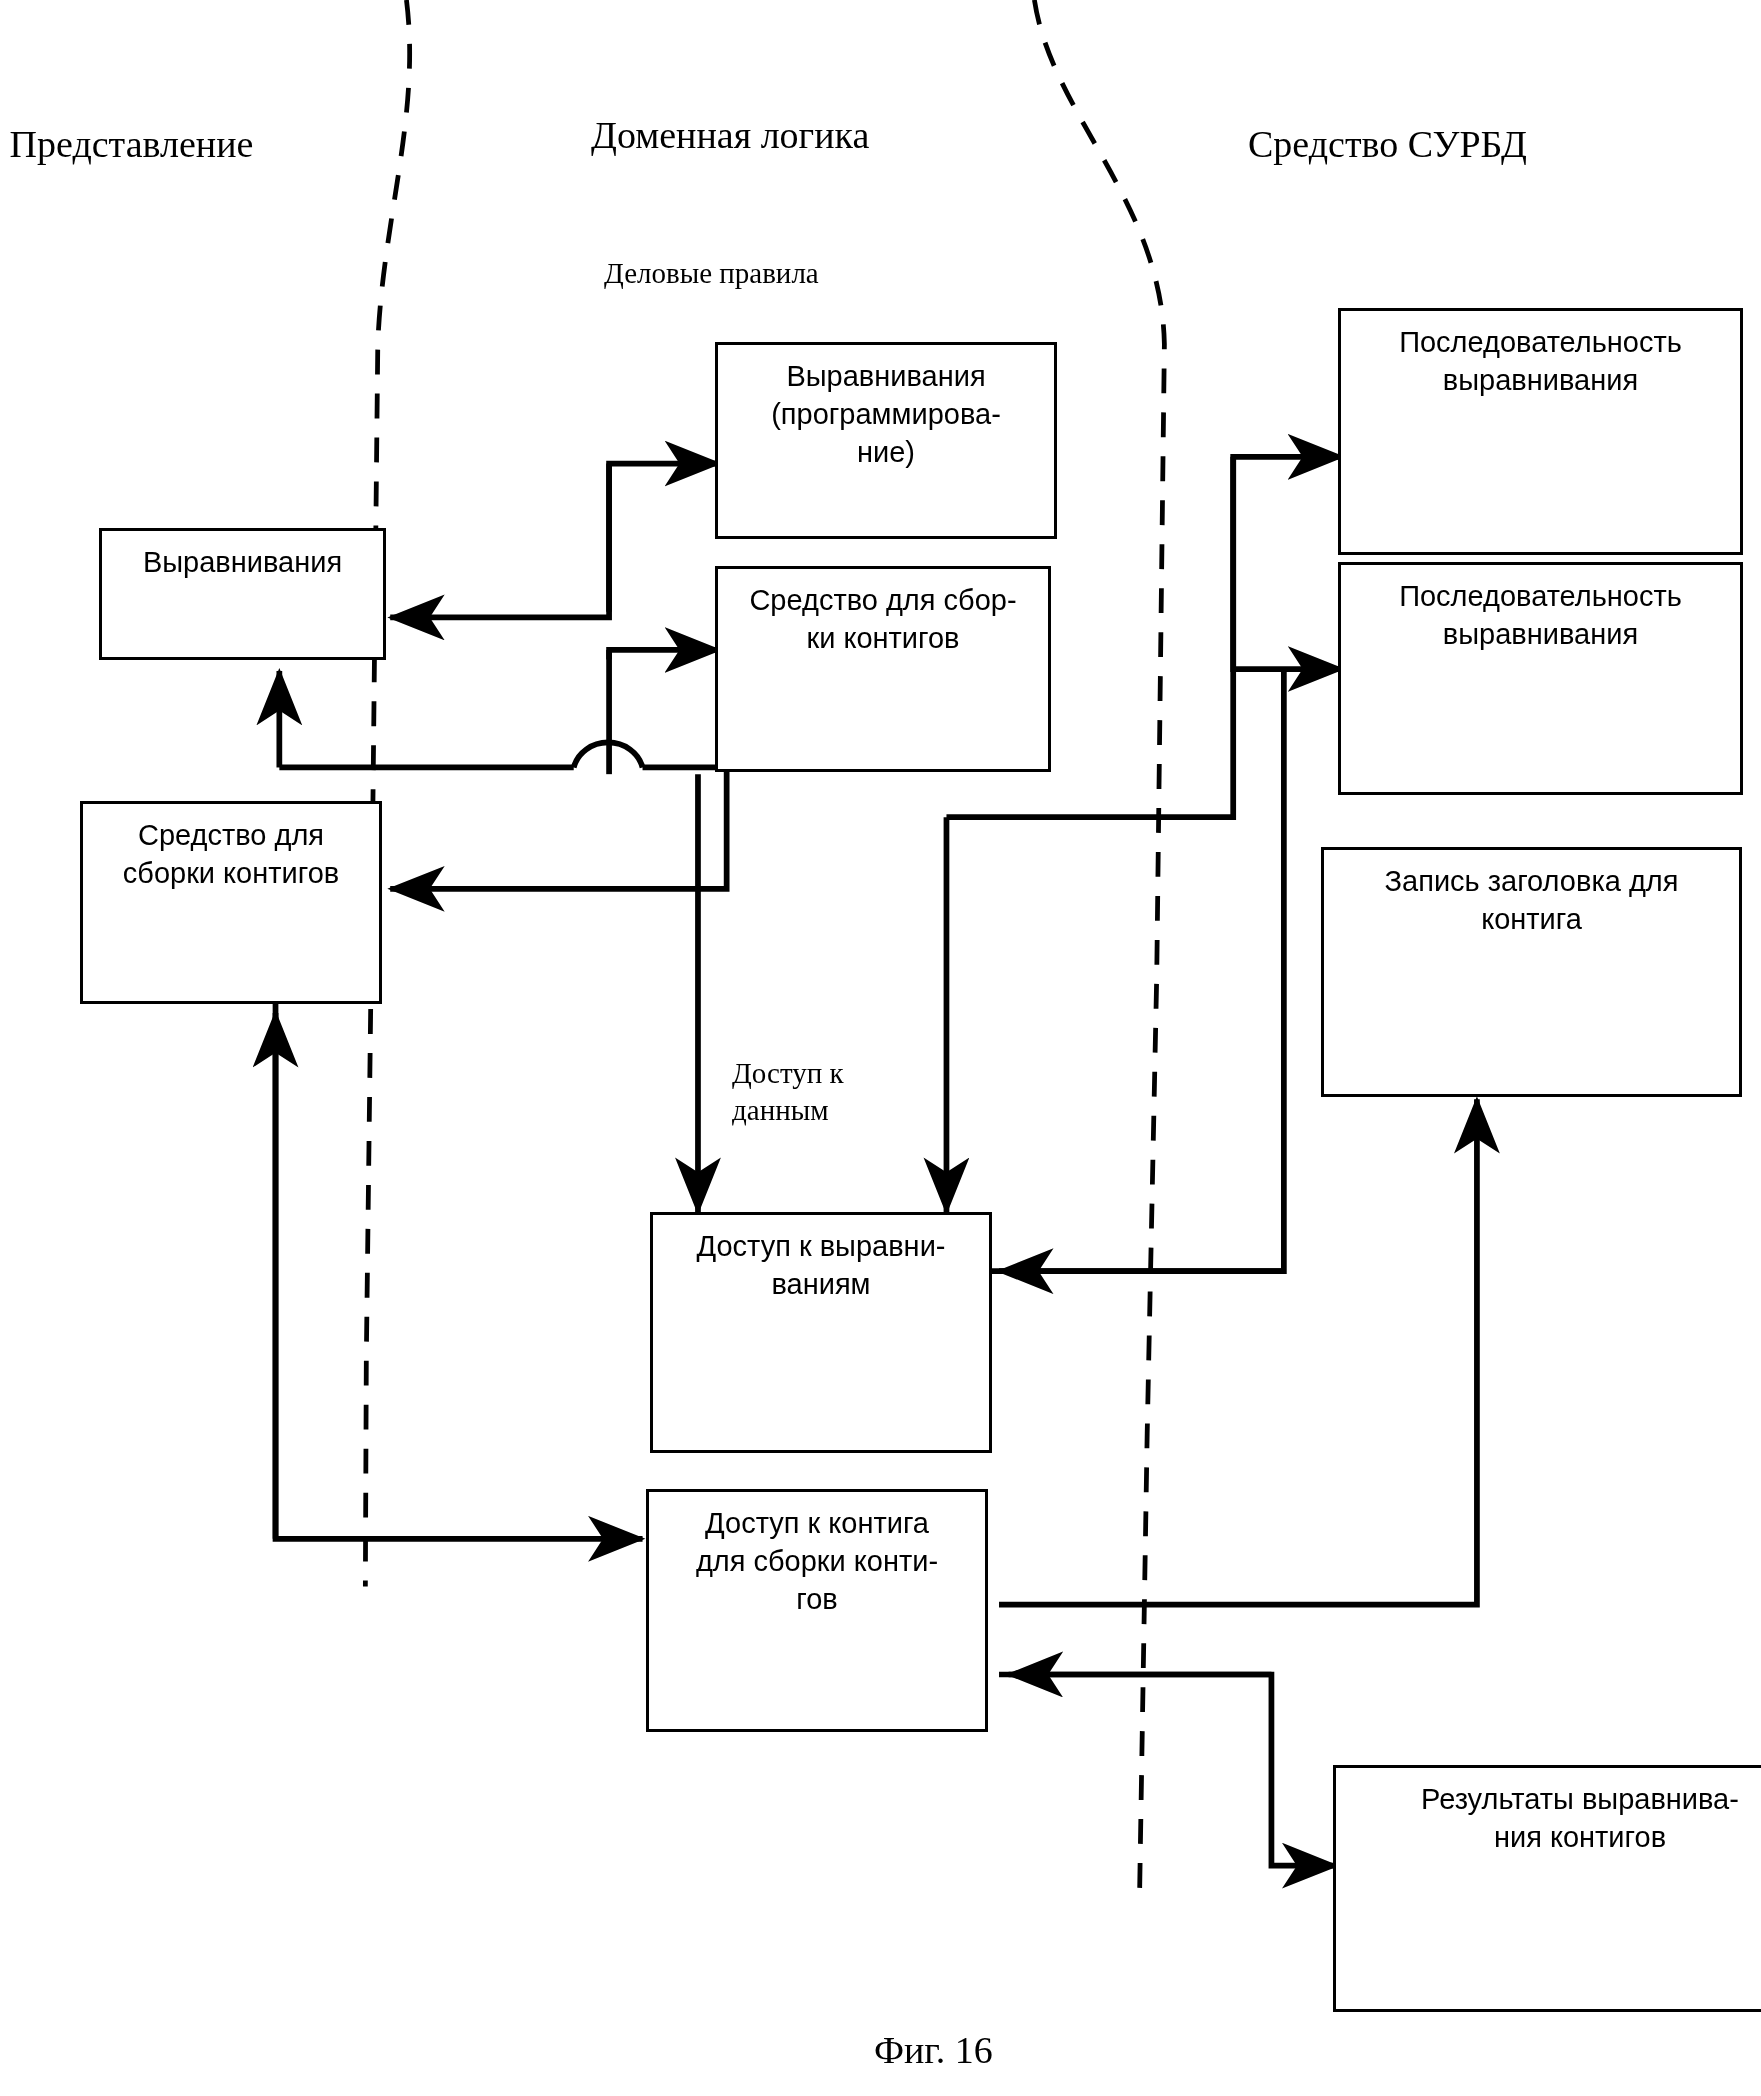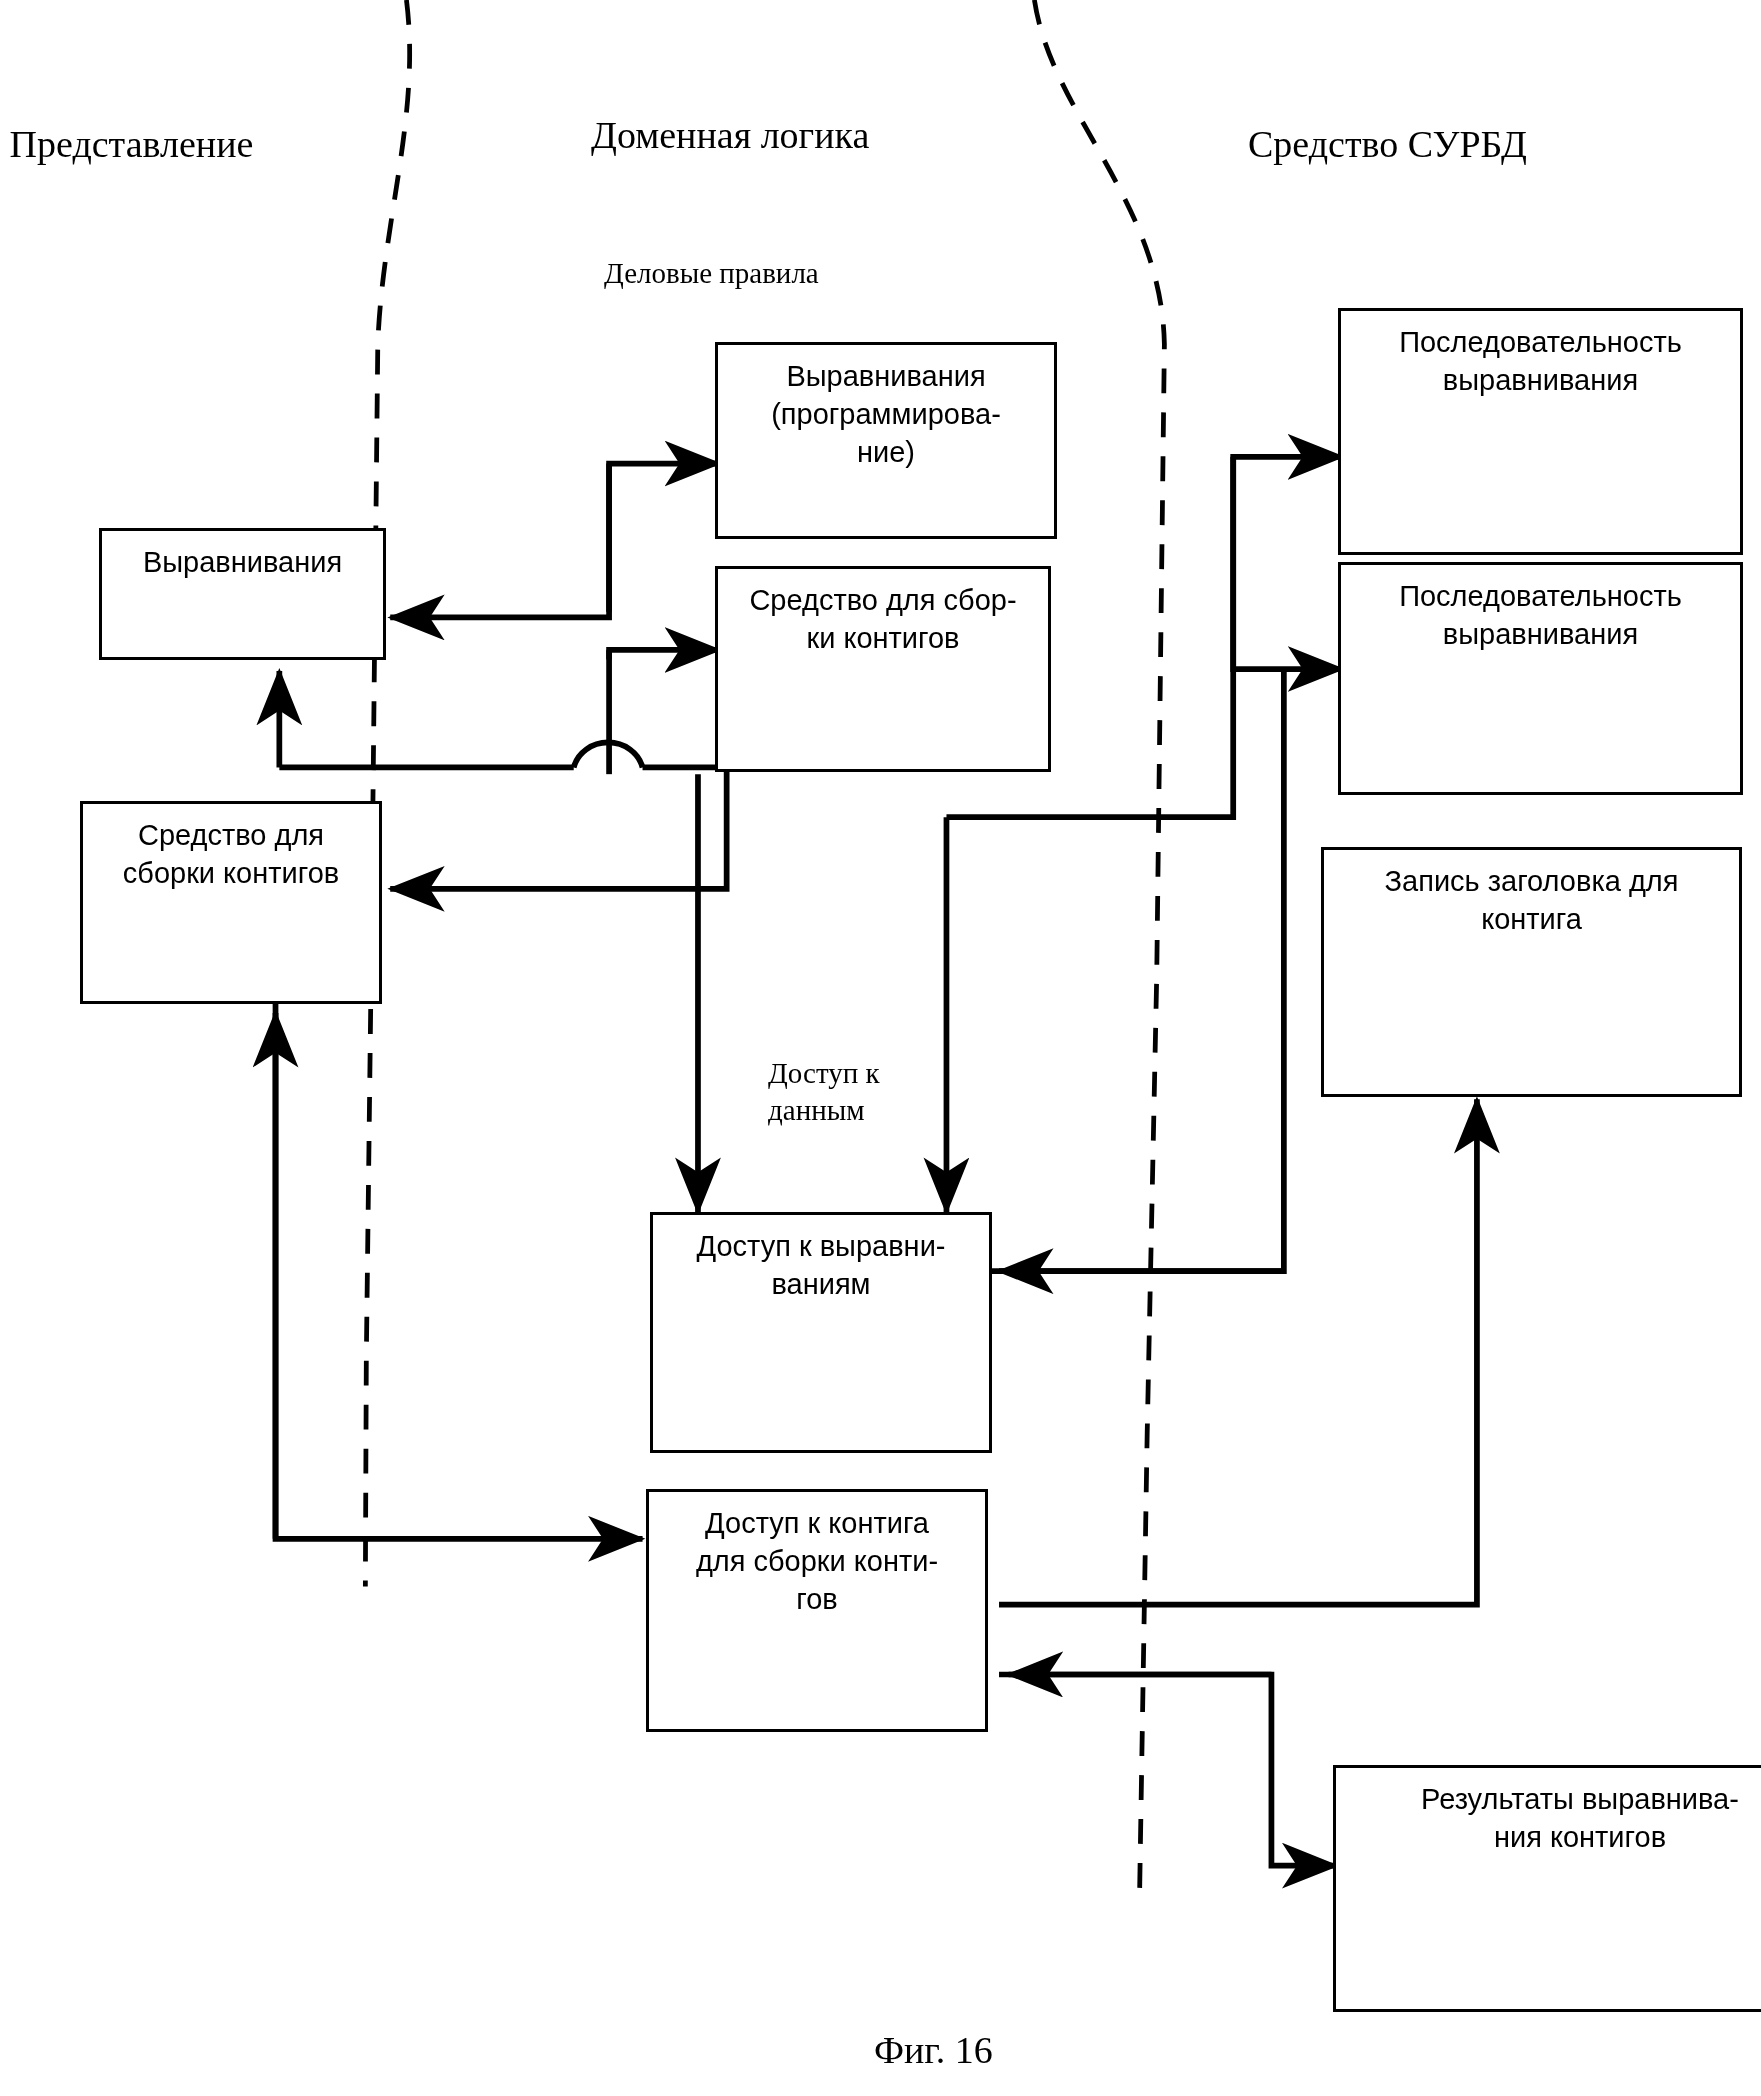--- a/index.html
+++ b/index.html
@@ -100,21 +100,21 @@
       <path d="M 288,1050 L 288,1610 L 672,1610" marker-end="url(#ah)"></path>
       <path d="M 288,1610 L 288,1060" marker-end="url(#ah)"></path>
     </g>
   </svg>
 
   <div class="col-title" style="left:9.6px;top:98px;">Представление</div>
   <div class="col-title" style="left:591px;top:89px;">Доменная логика</div>
   <div class="col-title" style="left:1248px;top:98px;">Средство СУРБД</div>
 
   <div class="free-label" style="left:604px;top:255px;">Деловые правила</div>
-  <div class="free-label" style="left:732px;top:1055px;margin-left:36px;">Доступ к
+  <div class="free-label" style="left:732px;top:1055px;">Доступ к
 данным</div>
 
   <div class="node" style="left:99px;top:528px;width:287px;height:132px;">Выравнивания</div>
 
   <div class="node" style="left:80px;top:801px;width:302px;height:203px;">Средство для
 сборки контигов</div>
 
   <div class="node" style="left:715px;top:342px;width:342px;height:197px;">Выравнивания
 (программирова-
 ние)</div>

